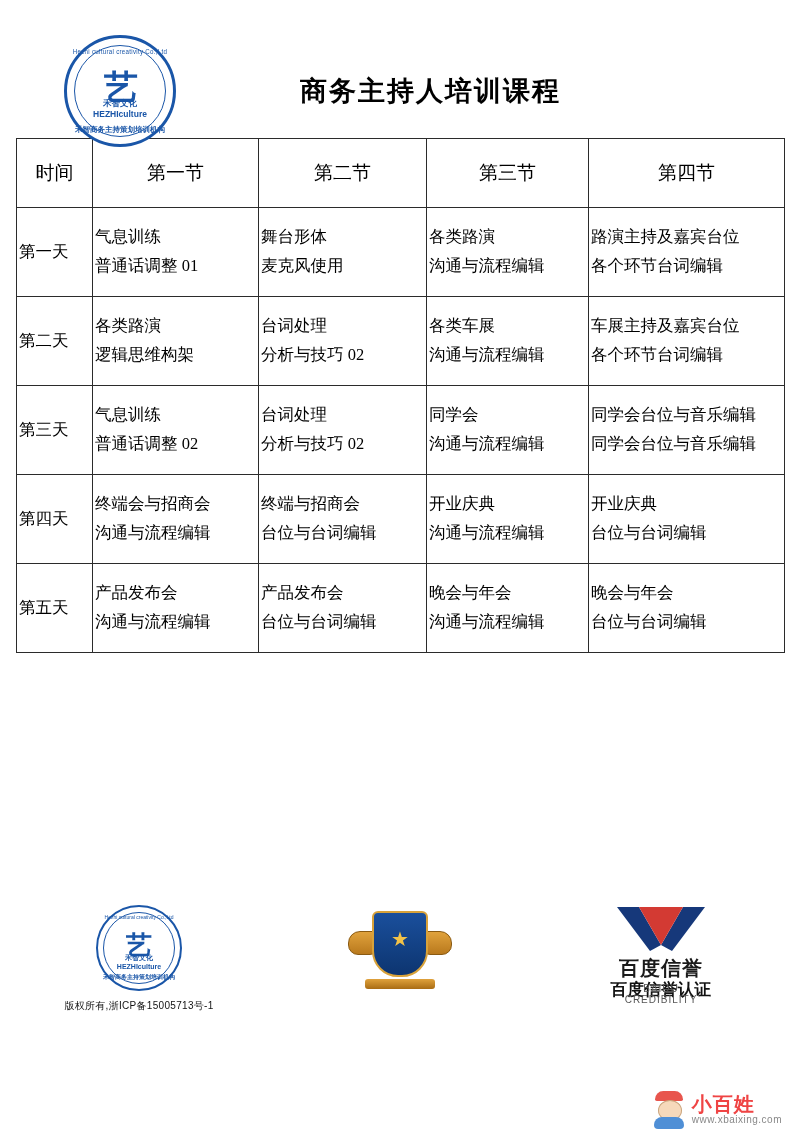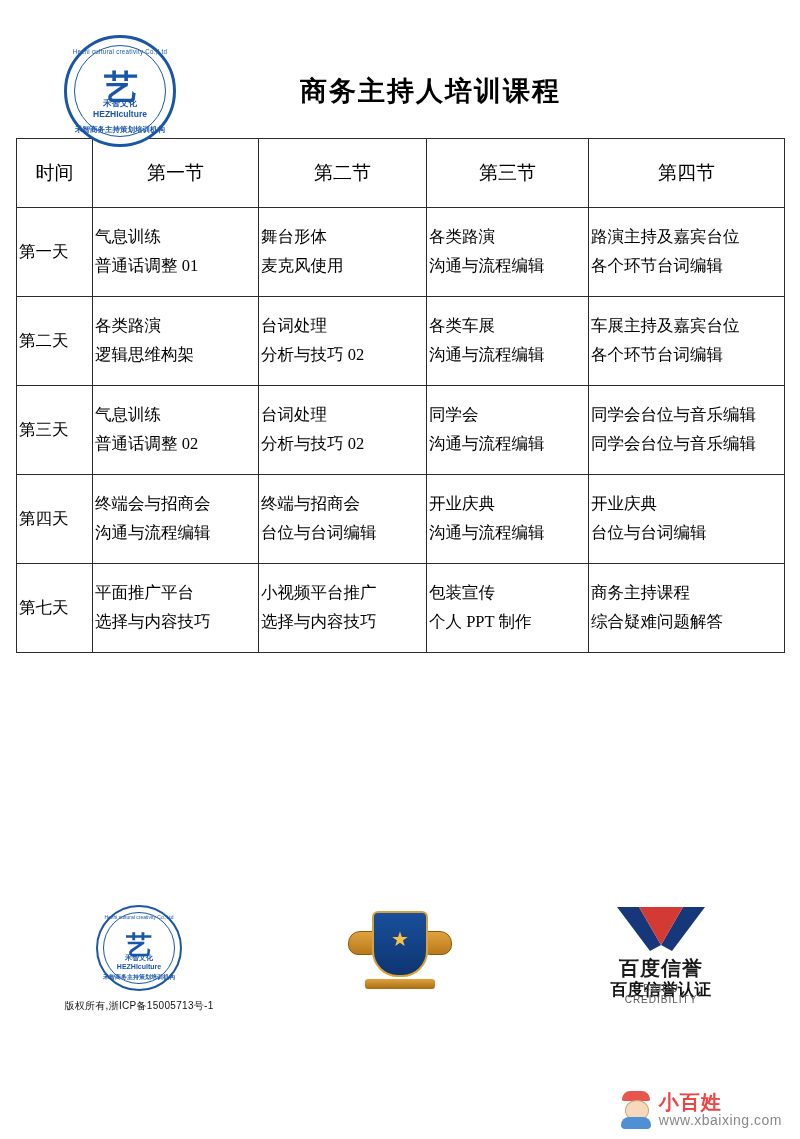--- a/index.html
+++ b/index.html
@@ -337,21 +337,21 @@
   .wm-text {
     line-height: 1.05;
   }
   .wm-title {
     font-size: 20px;
     font-weight: bold;
     color: #ef4444;
     letter-spacing: 1px;
   }
   .wm-url {
-    font-size: 14px;
+    font-size: 10px;
     color: #888;
     letter-spacing: .5px;
     text-align: left;
   }
 </style>
 </head>
 <body>
 
 <div class="page">
 
@@ -460,36 +460,36 @@
           <td>
             <span class="cell-line">开业庆典</span>
             <span class="cell-line">沟通与流程编辑</span>
           </td>
           <td>
             <span class="cell-line">开业庆典</span>
             <span class="cell-line">台位与台词编辑</span>
           </td>
         </tr>
         <tr>
-          <td class="daycell">第七天</td>
-          <td>
-            <span class="cell-line">平面推广平台</span>
-            <span class="cell-line">选择与内容技巧</span>
-          </td>
-          <td>
-            <span class="cell-line">小视频平台推广</span>
-            <span class="cell-line">选择与内容技巧</span>
-          </td>
-          <td>
-            <span class="cell-line">包装宣传</span>
-            <span class="cell-line">个人 PPT 制作</span>
-          </td>
-          <td>
-            <span class="cell-line">商务主持课程</span>
-            <span class="cell-line">综合疑难问题解答</span>
+          <td class="daycell">第五天</td>
+          <td>
+            <span class="cell-line">产品发布会</span>
+            <span class="cell-line">沟通与流程编辑</span>
+          </td>
+          <td>
+            <span class="cell-line">产品发布会</span>
+            <span class="cell-line">台位与台词编辑</span>
+          </td>
+          <td>
+            <span class="cell-line">晚会与年会</span>
+            <span class="cell-line">沟通与流程编辑</span>
+          </td>
+          <td>
+            <span class="cell-line">晚会与年会</span>
+            <span class="cell-line">台位与台词编辑</span>
           </td>
         </tr>
       </tbody>
     </table>
   </div>
 
   <div class="footer">
     <div class="badges">
 
       <div class="badge">

